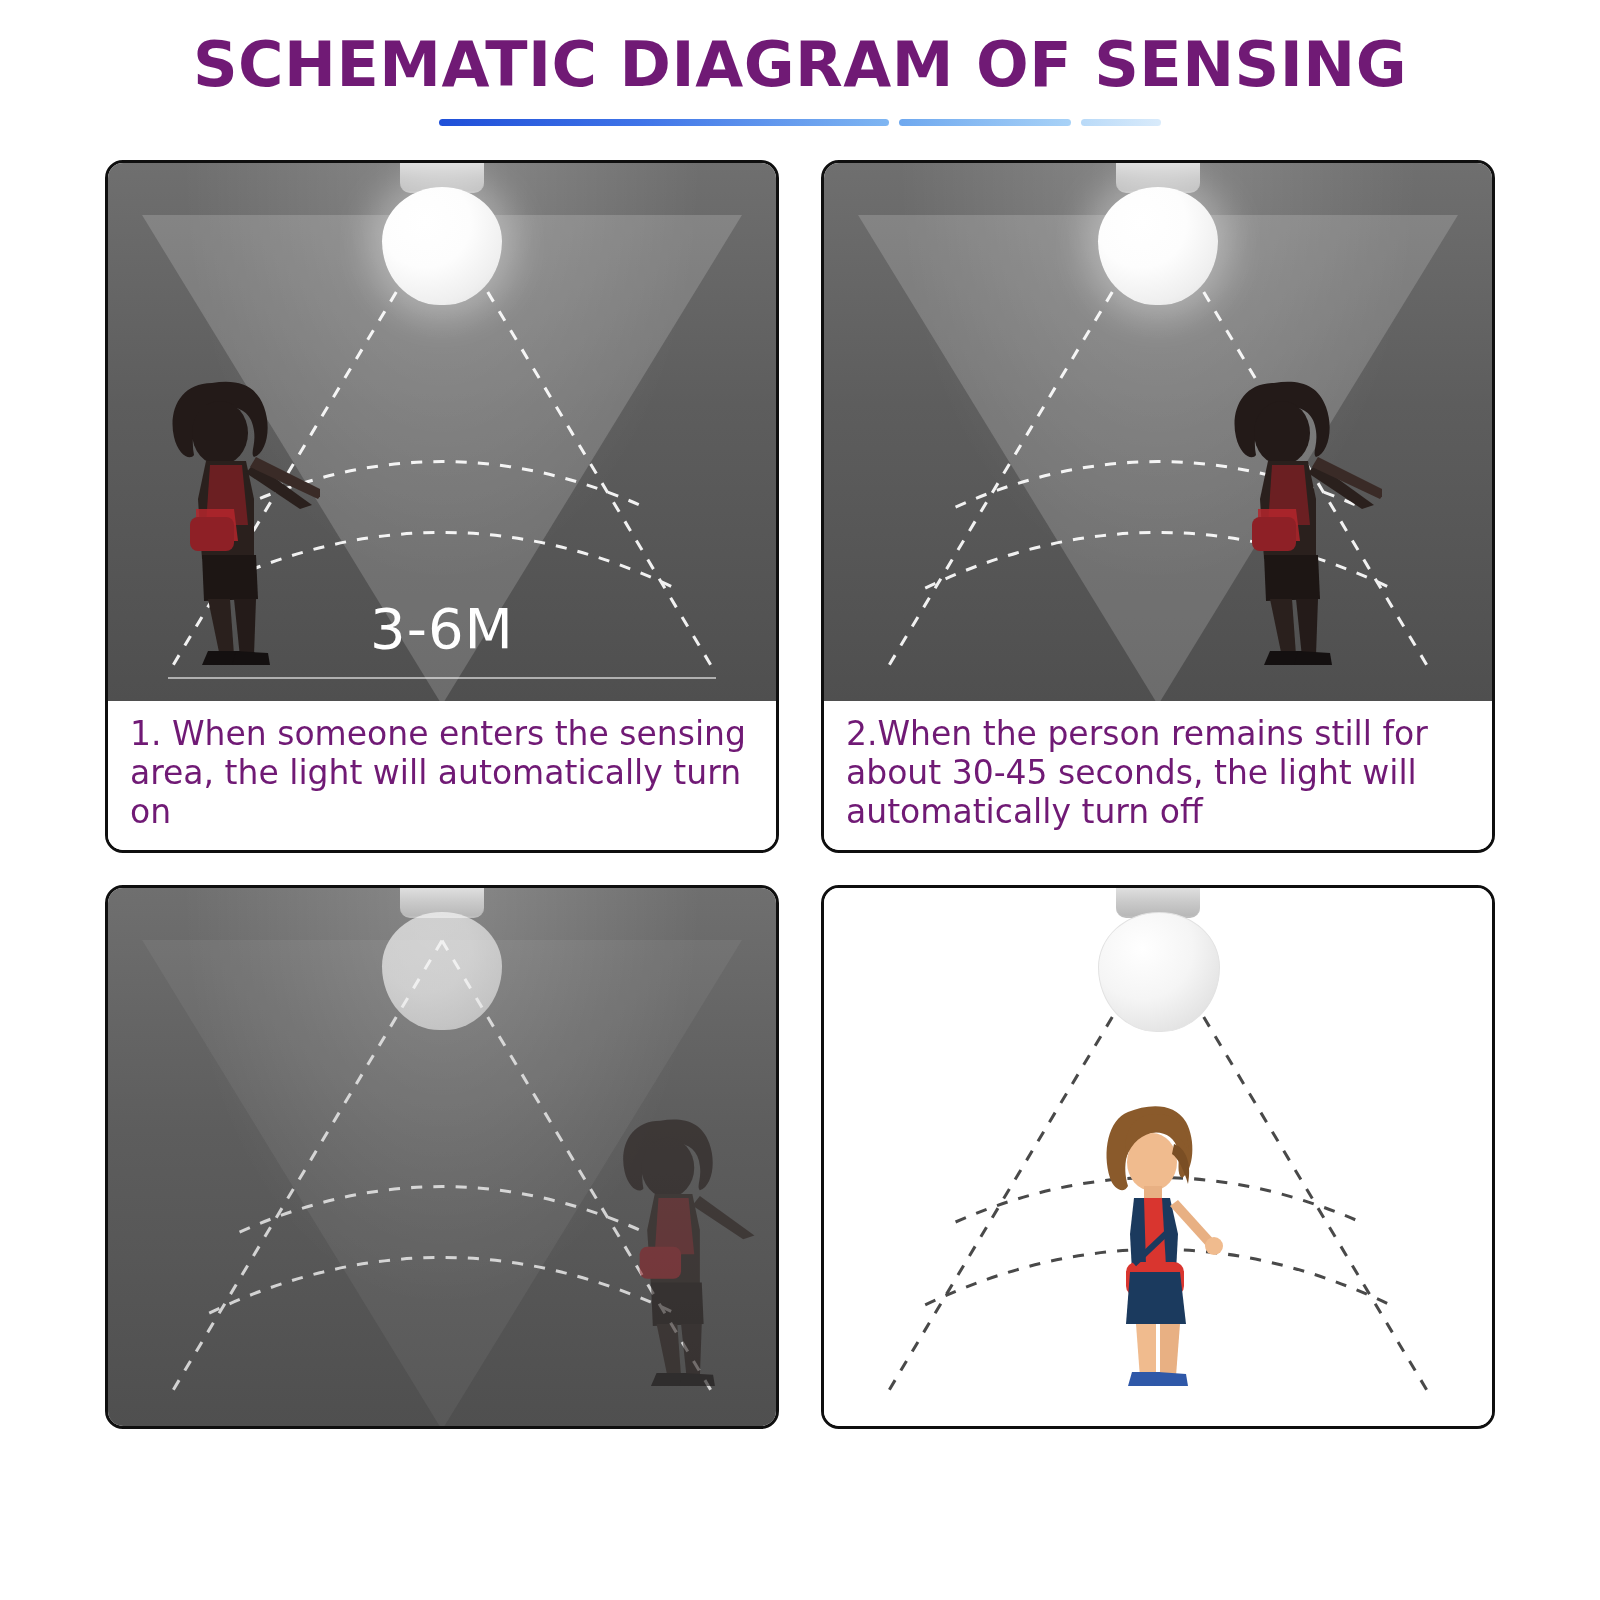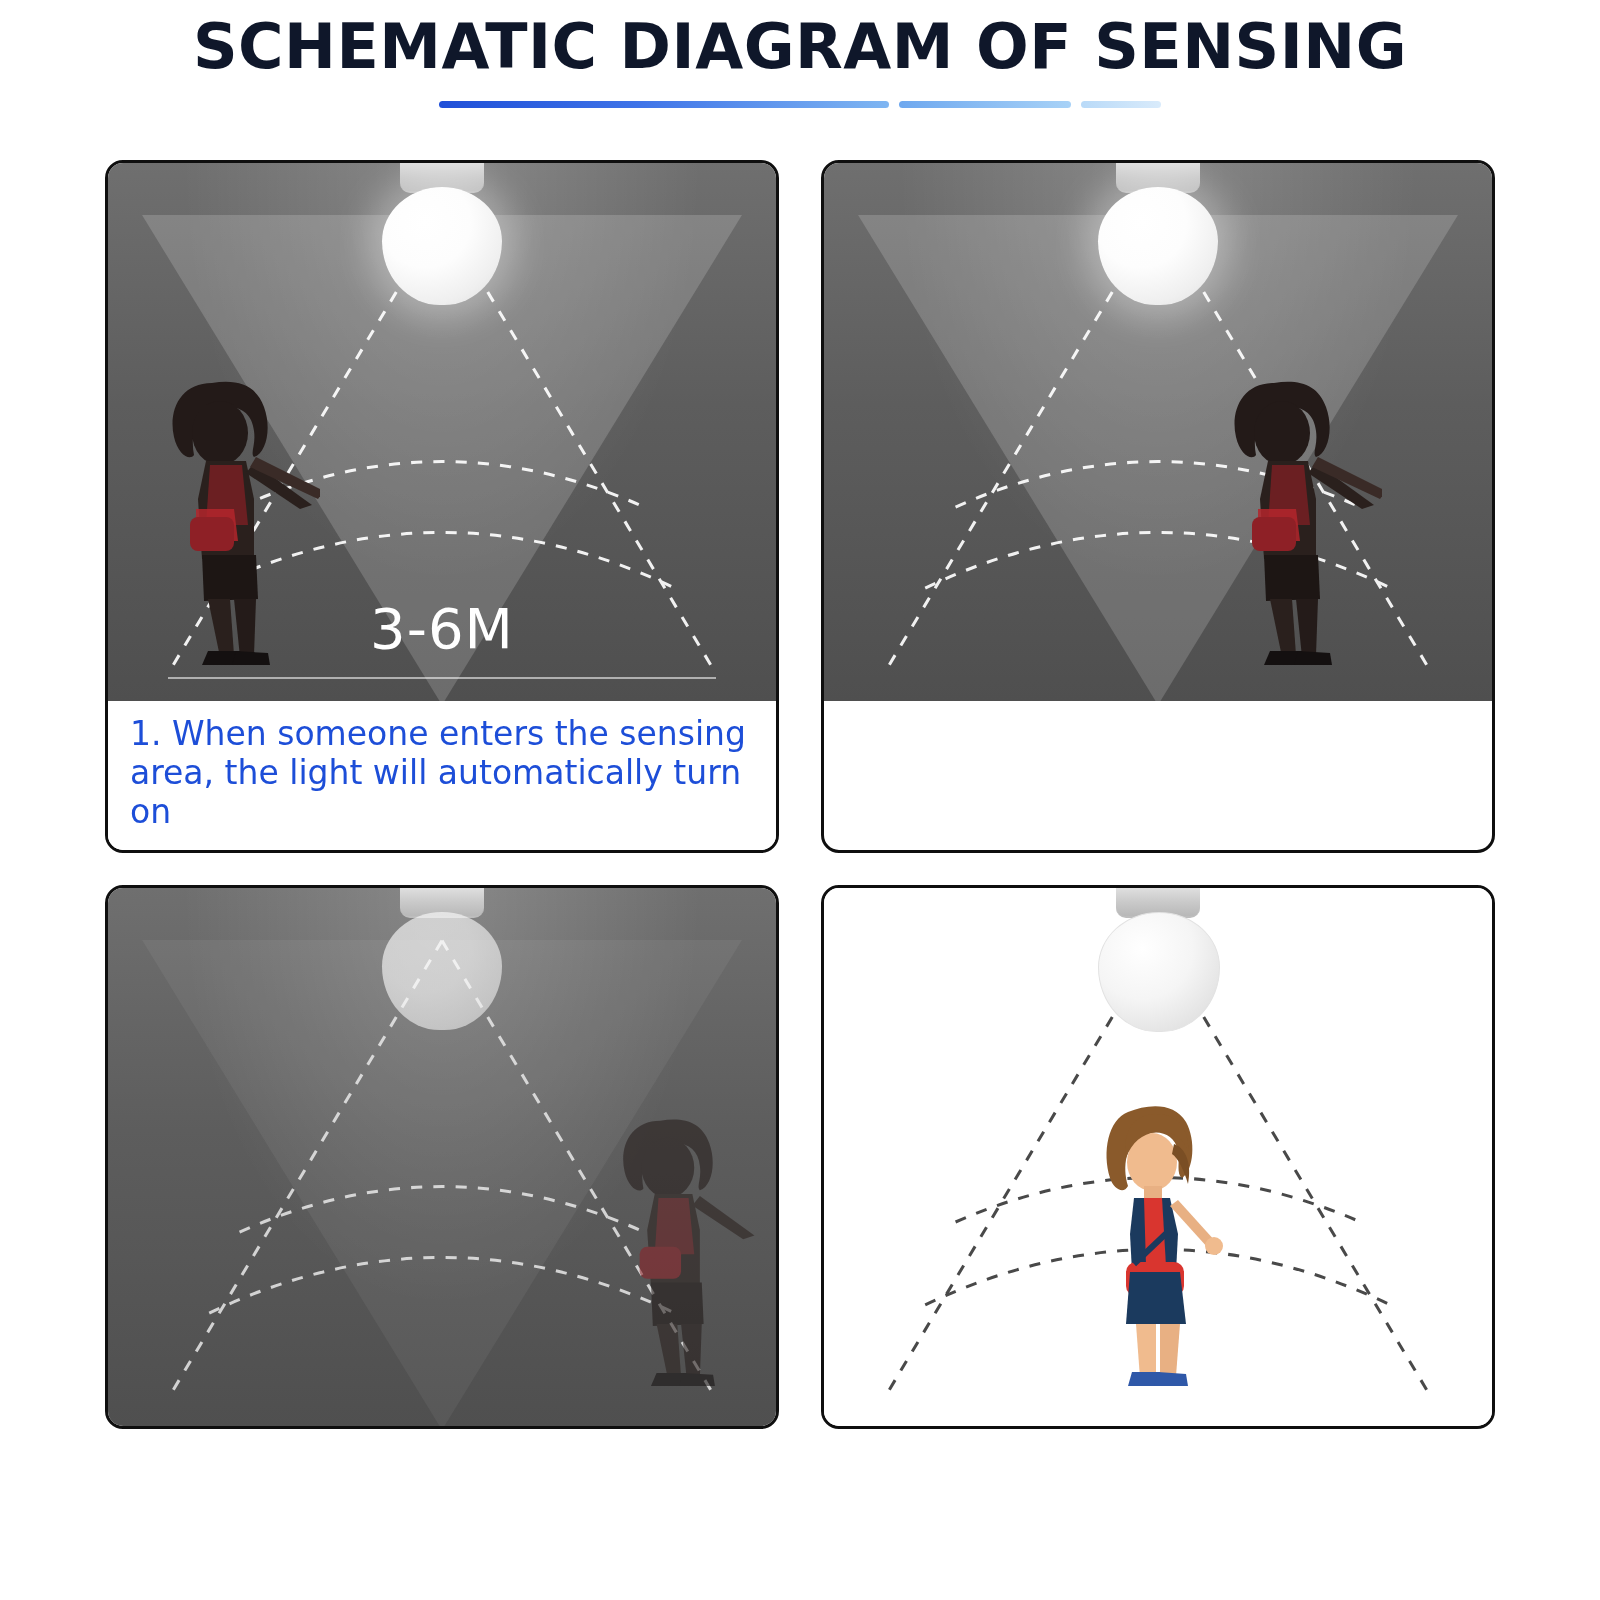--- a/index.html
+++ b/index.html
@@ -17,22 +17,22 @@
     position: relative;
     width: 1600px;
     height: 1600px;
     background: #ffffff;
   }
   .title {
     text-align: center;
     font-size: 62px;
     font-weight: 700;
     letter-spacing: 0.5px;
-    color: #0f172a;
-    padding-top: 10px;
+    color: #701a75;
+    padding-top: 28px;
     font-family: "DejaVu Sans", "Liberation Sans", sans-serif;
   }
   .divider-wrap {
     display: flex;
     justify-content: center;
     align-items: center;
     gap: 10px;
     margin-top: 18px;
   }
   .divider-long {
@@ -150,21 +150,21 @@
   .txtbox {
     background: #ffffff;
     padding: 14px 18px 18px 22px;
     min-height: 132px;
     box-sizing: border-box;
   }
   .txtbox p {
     margin: 0;
     font-size: 33px;
     line-height: 1.18;
-    color: #1d4ed8;
+    color: #701a75;
     font-family: "DejaVu Sans", "Liberation Sans", sans-serif;
   }
   .dist-label {
     position: absolute;
     left: 50%;
     transform: translateX(-50%);
     bottom: 40px;
     color: #ffffff;
     font-size: 56px;
     letter-spacing: 1px;
@@ -284,20 +284,23 @@
               <path d="M58 250 L80 250 L84 306 L70 308 Z" fill="#2a201d"></path>
               <path d="M84 250 L106 250 L104 306 L90 308 Z" fill="#241b19"></path>
               <path d="M58 302 L90 302 L94 316 L52 316 Z" fill="#141010"></path>
               <path d="M86 302 L118 304 L120 316 L82 316 Z" fill="#141010"></path>
               <path d="M96 124 L150 160 L162 156 L104 114 Z" fill="#2a201d"></path>
               <path d="M100 118 L168 150 L174 142 L106 108 Z" fill="#3a2b27"></path>
             </g>
           </svg>
         </div>
       </div>
+      <div class="txtbox">
+        <p>2.When the person remains still for about 30-45 seconds, the light will automatically turn off</p>
+      </div>
     </div>
 
     <div class="panel">
       <div class="scene dark">
         <div class="vignette"></div>
 
         <div class="bulb">
           <div class="base"></div>
           <div class="glass" style="opacity:0.62;box-shadow:none;"></div>
         </div>

